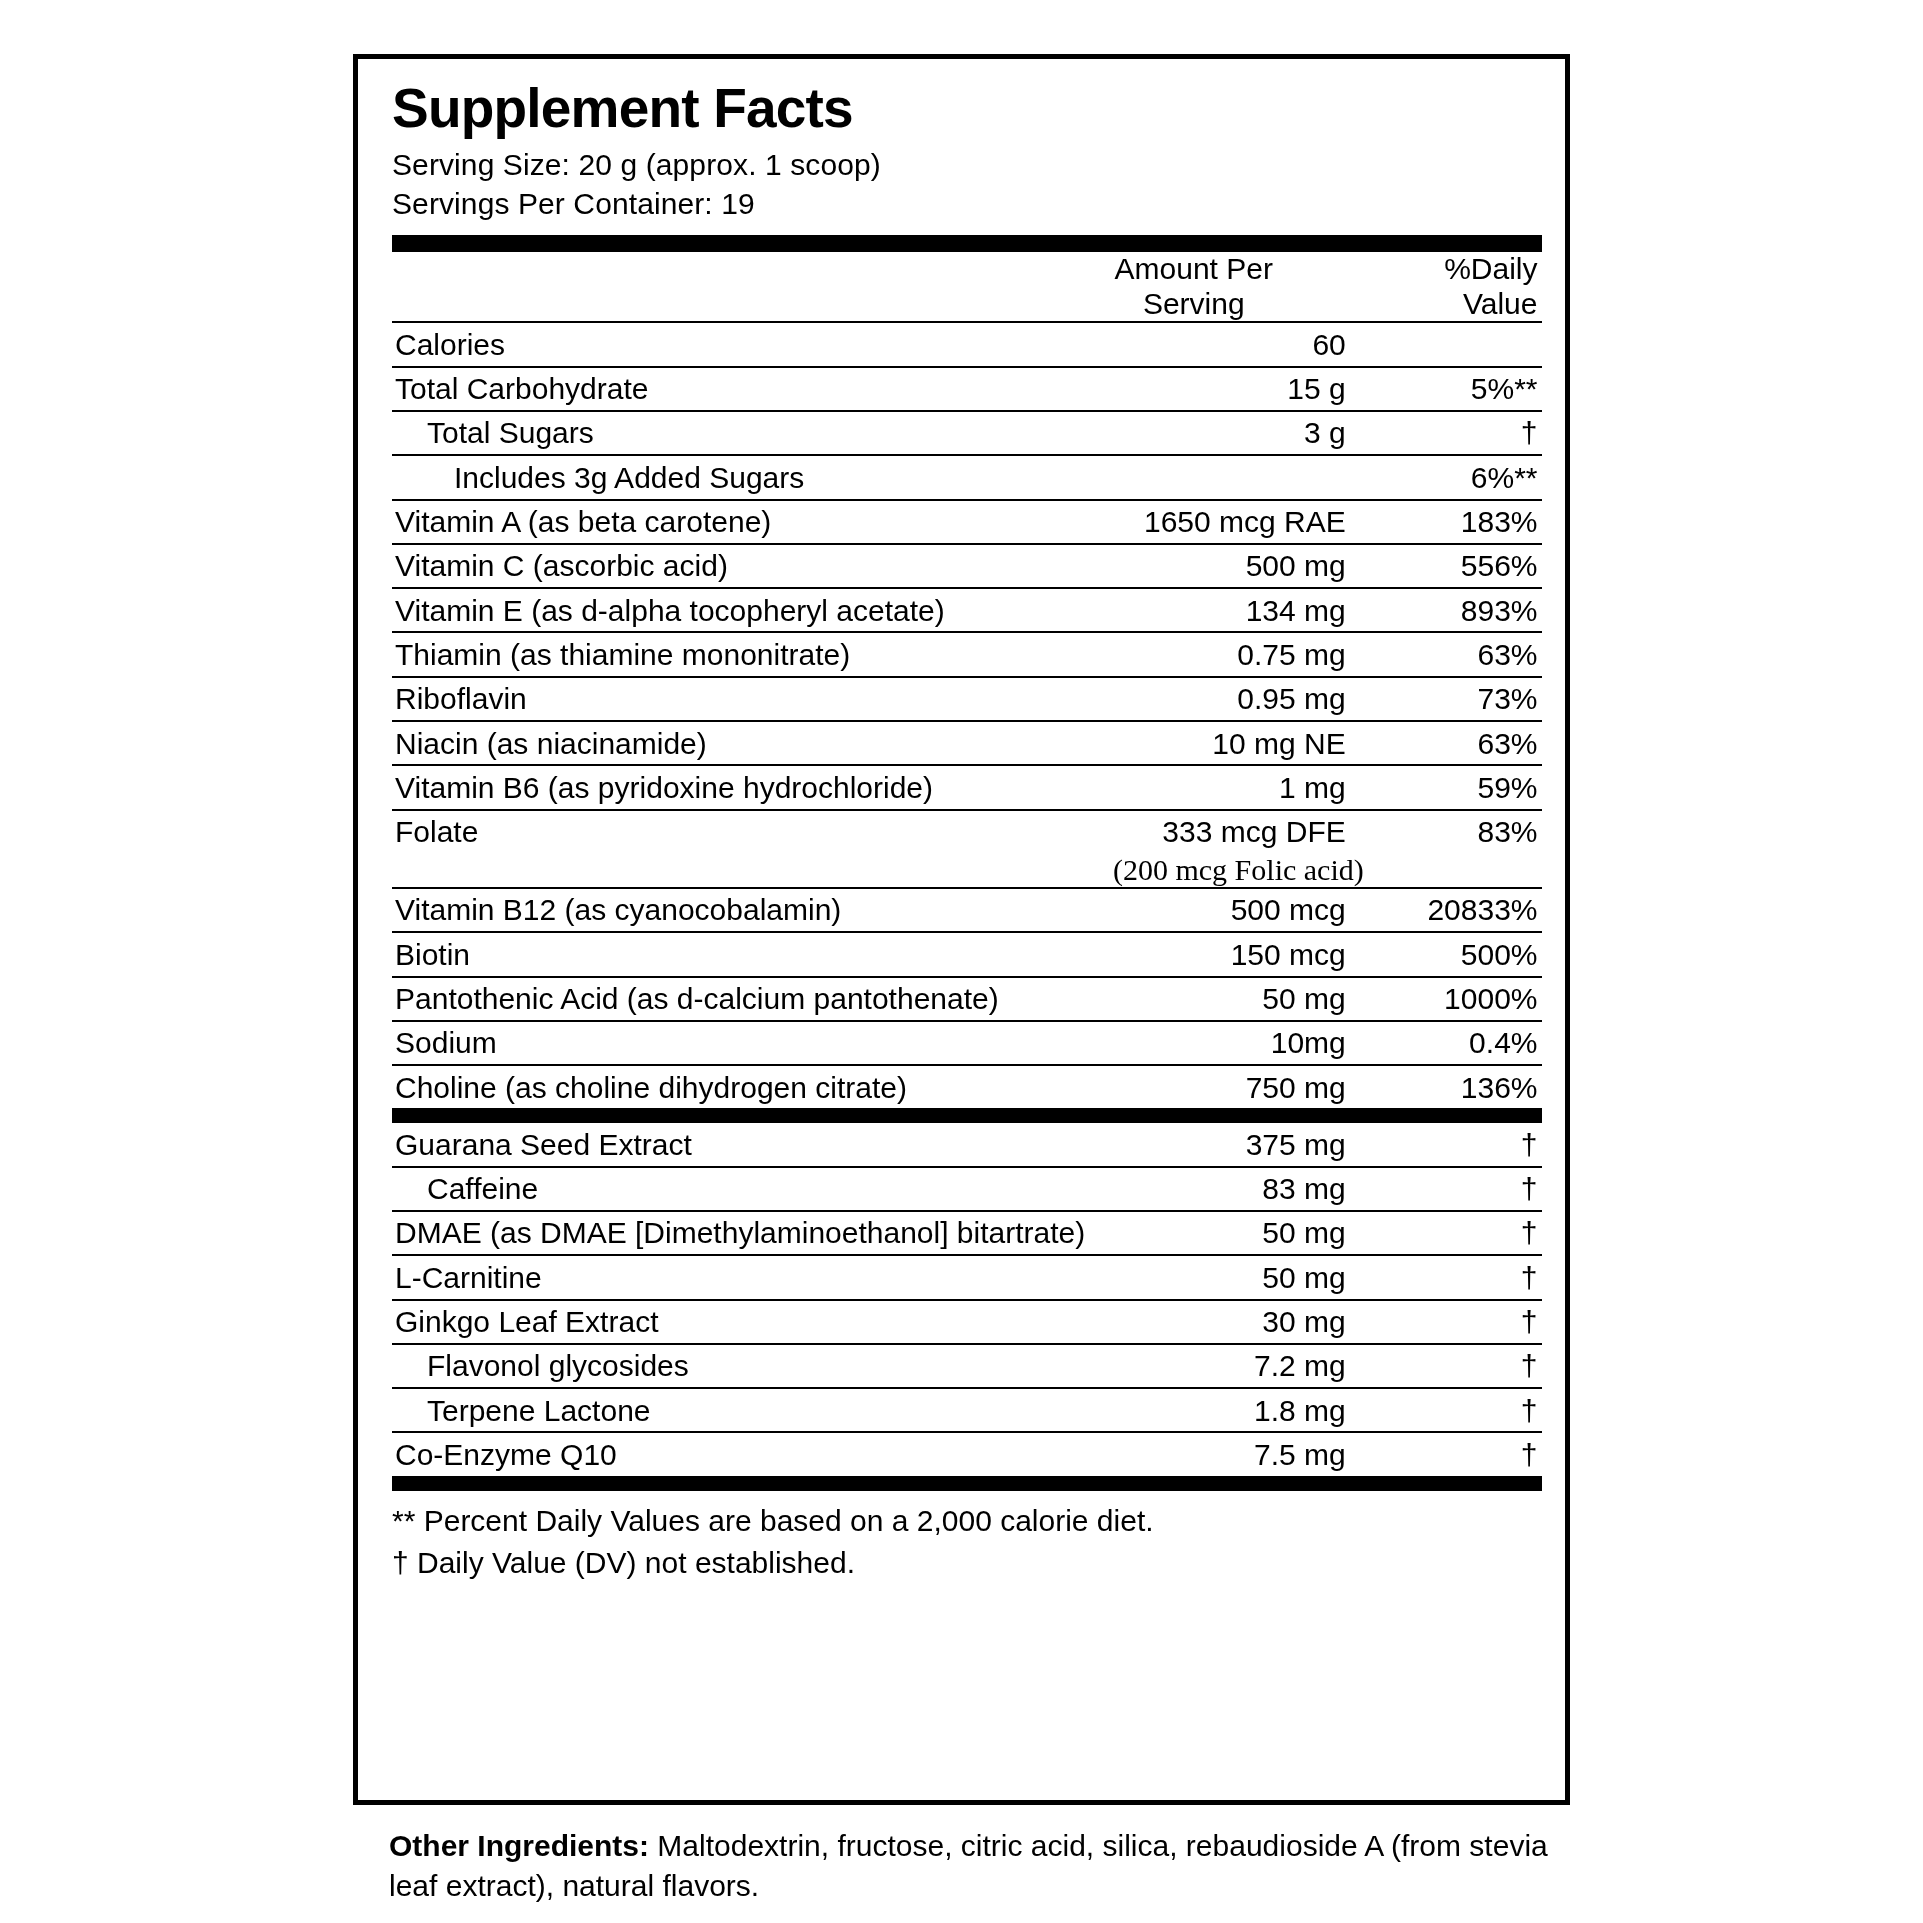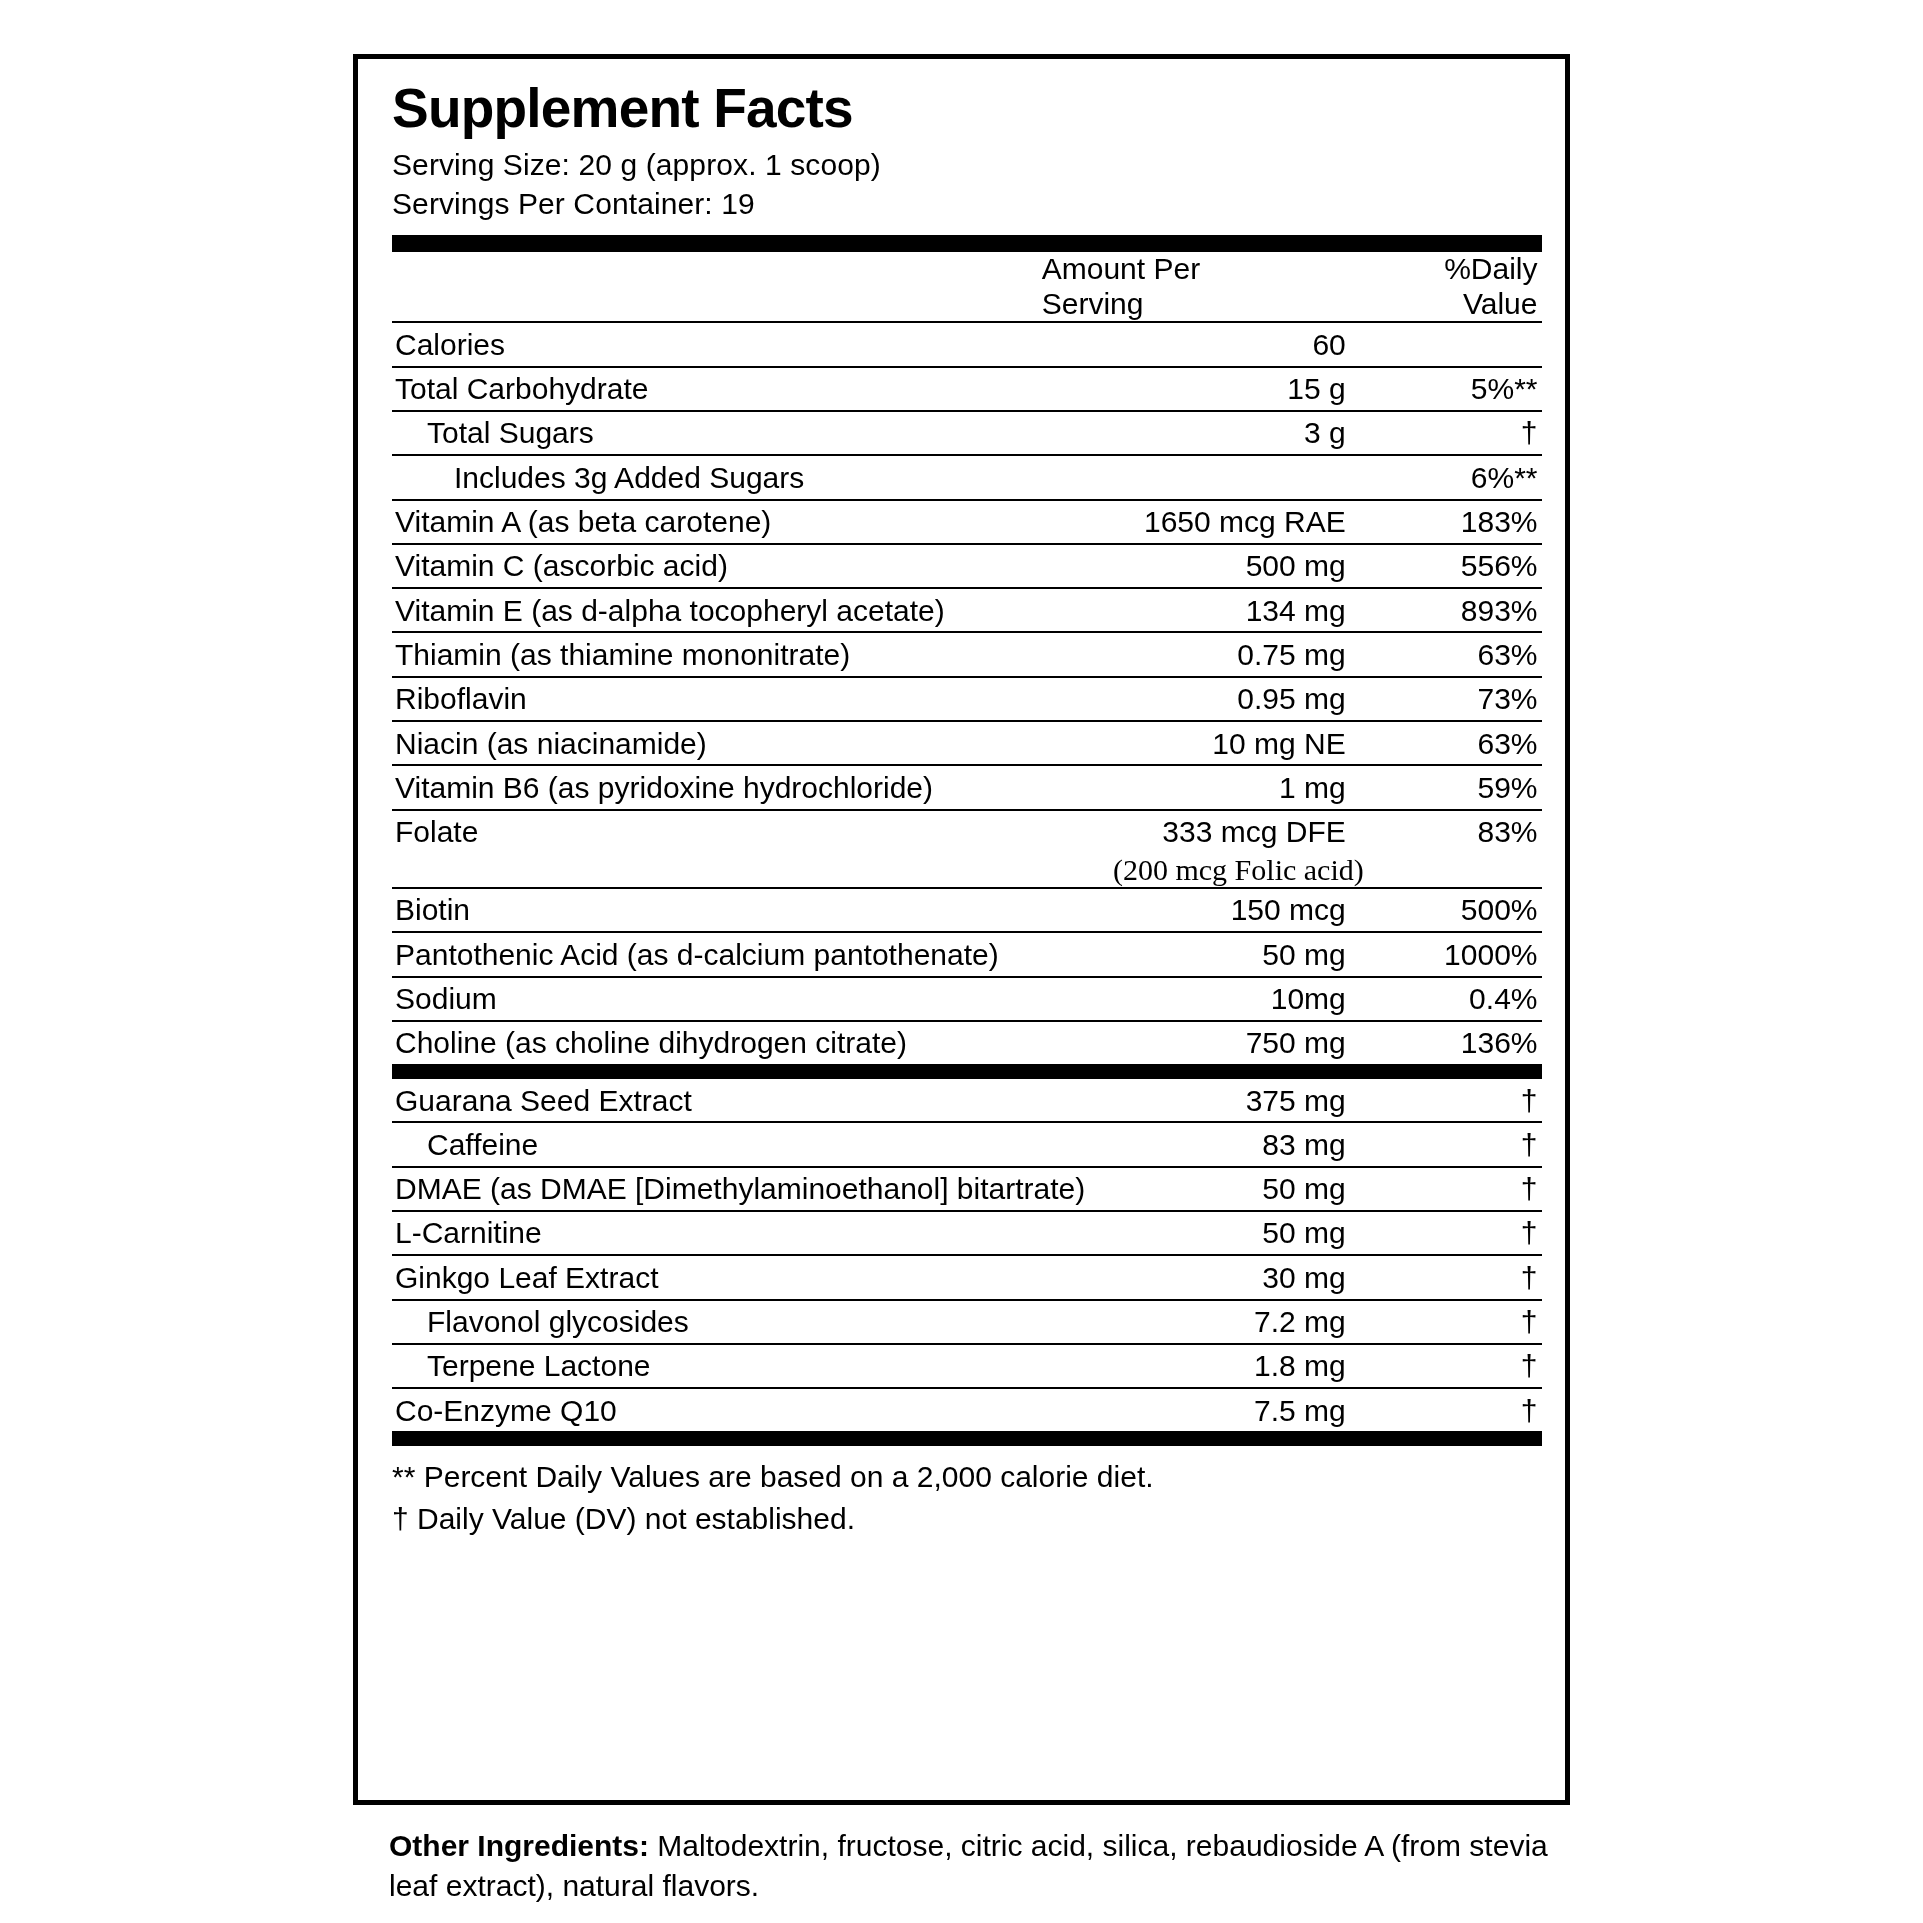--- a/index.html
+++ b/index.html
@@ -160,21 +160,21 @@
 
       <table class="facts">
         <colgroup>
           <col class="col-name">
             <col class="col-amt">
             <col class="col-dv">
         </colgroup>
         <tbody>
           <tr class="hdr rowline">
             <td class="name"></td>
-            <td style="text-align:left; padding-right:18px;">
+            <td style="text-align:center; padding-right:18px;">
               <div>Amount Per</div>
               <div>Serving</div>
             </td>
             <td style="text-align:right; padding-right:4.5px;">
               <div>%Daily</div>
               <div>Value</div>
             </td>
           </tr>
 
           <tr class="rowline">
@@ -238,20 +238,25 @@
             <td class="amt">333 mcg DFE</td>
             <td class="dv">83%</td>
           </tr>
           <tr class="rowline folate-sub">
             <td></td>
             <td>(200 mcg Folic acid)</td>
             <td></td>
           </tr>
 
           <tr class="rowline">
+            <td class="name">Vitamin B12 (as cyanocobalamin)</td>
+            <td class="amt">500 mcg</td>
+            <td class="dv">20833%</td>
+          </tr>
+          <tr class="rowline">
             <td class="name">Biotin</td>
             <td class="amt">150 mcg</td>
             <td class="dv">500%</td>
           </tr>
           <tr class="rowline">
             <td class="name">Pantothenic Acid (as d-calcium pantothenate)</td>
             <td class="amt">50 mg</td>
             <td class="dv">1000%</td>
           </tr>
           <tr class="rowline">

